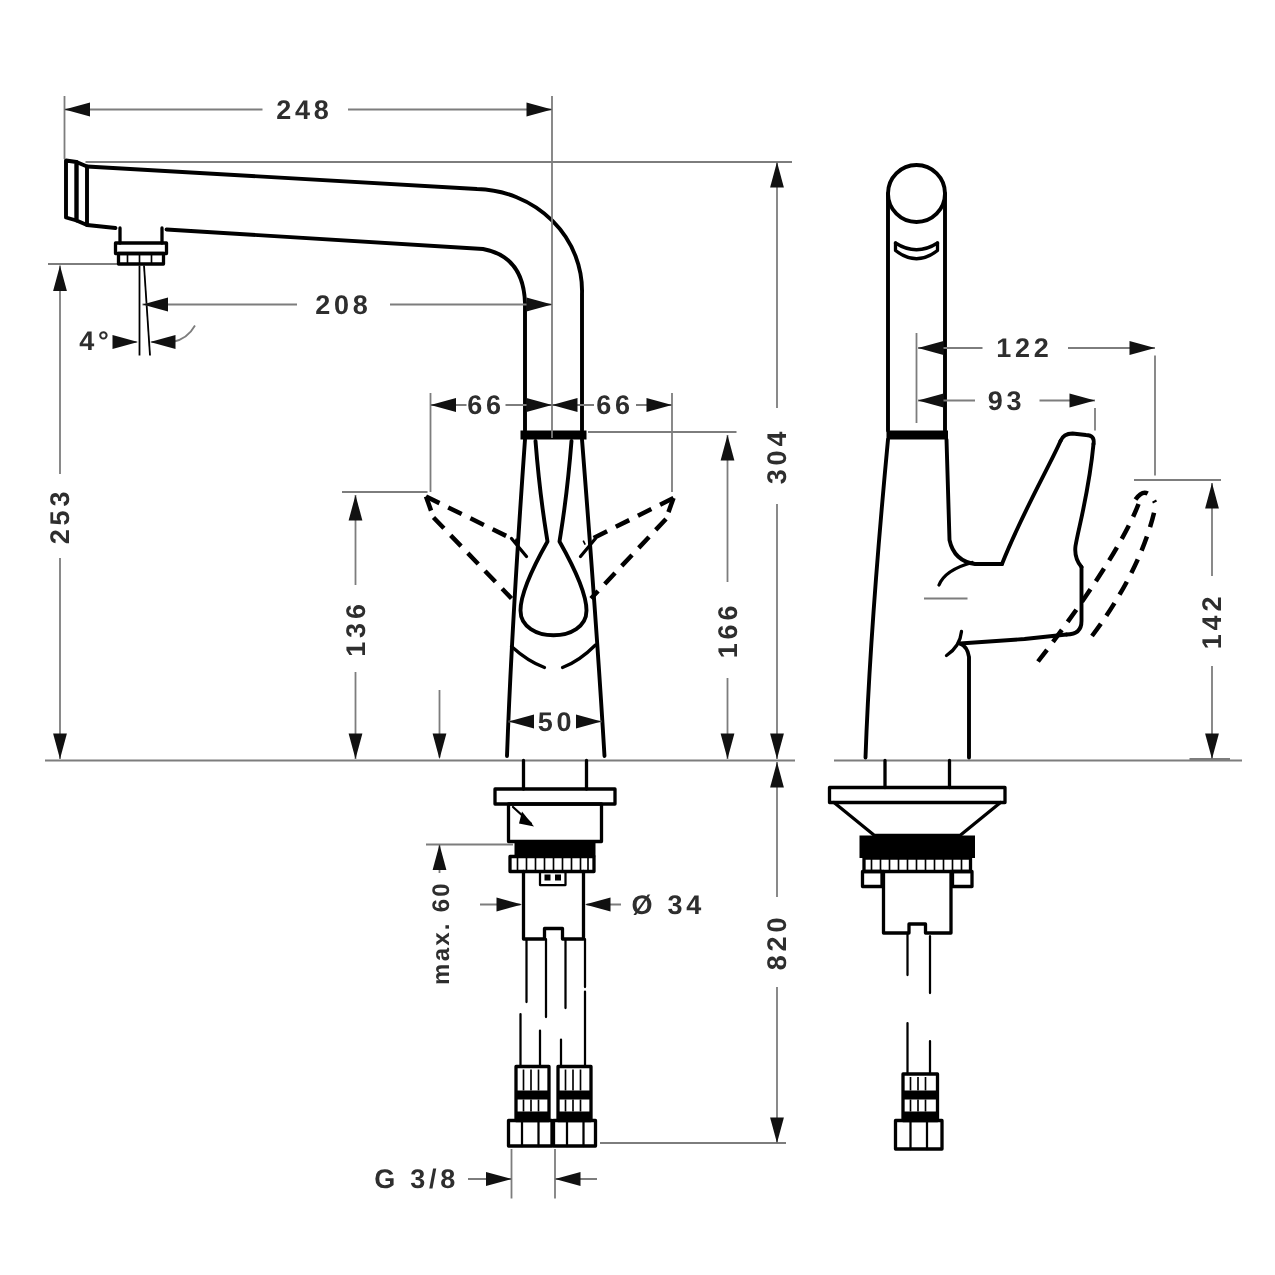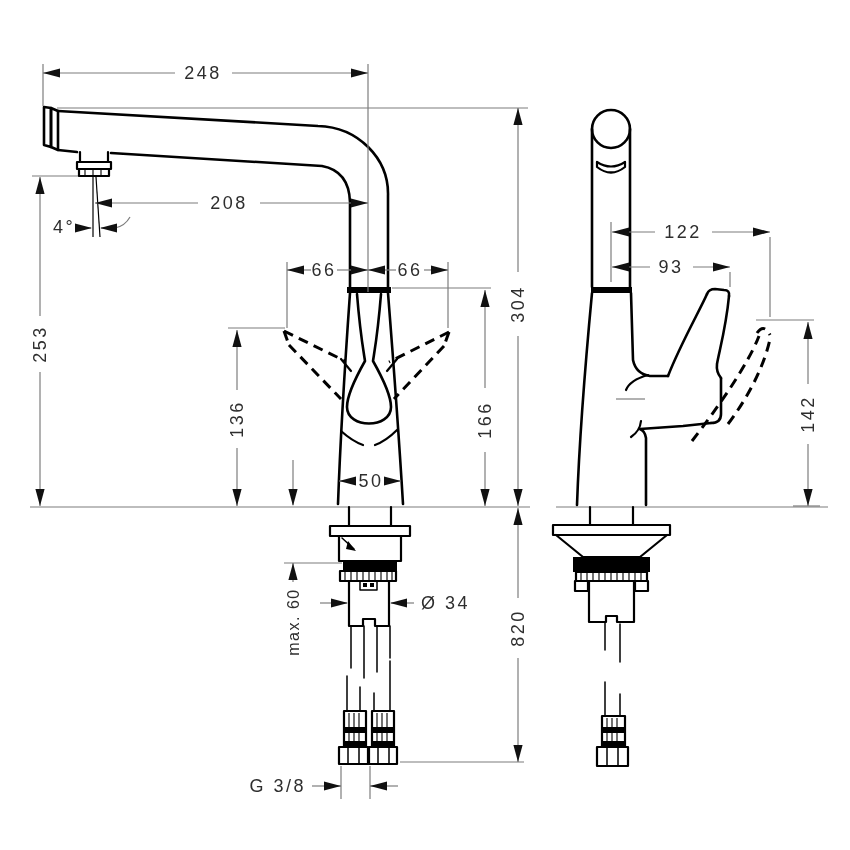--- a/index.html
+++ b/index.html
@@ -1,16 +1,16 @@
 <!DOCTYPE html>
 <html><head>
 <meta charset="utf-8">
 <style>
   html,body{margin:0;padding:0;background:#ffffff;}
-  .canvas{width:850px;height:850px;background:#ffffff;position:relative;overflow:hidden;}
+  .canvas{width:850px;height:850px;background:#ffffff;position:relative;overflow:hidden;font-weight:bold;}
   svg{display:block;}
   .outline{fill:none;stroke:#000;stroke-width:2.6;stroke-linecap:round;stroke-linejoin:round;}
   .med{fill:none;stroke:#000;stroke-width:2.2;stroke-linecap:round;stroke-linejoin:round;}
   .detail{fill:none;stroke:#000;stroke-width:1.5;stroke-linecap:round;stroke-linejoin:round;}
   .hatch{fill:none;stroke:#000;stroke-width:1.1;}
   .solidfill{fill:#000;stroke:none;}
   .dashed{fill:none;stroke:#000;stroke-width:3;stroke-dasharray:10 6.5;stroke-linecap:butt;}
   .dim{fill:none;stroke:#7d7d7d;stroke-width:1.2;}
   .arrow{fill:#111;stroke:none;}
   .dimtext{font-family:"Liberation Sans",sans-serif;font-size:18px;letter-spacing:2.5px;fill:#2e2e2e;}

